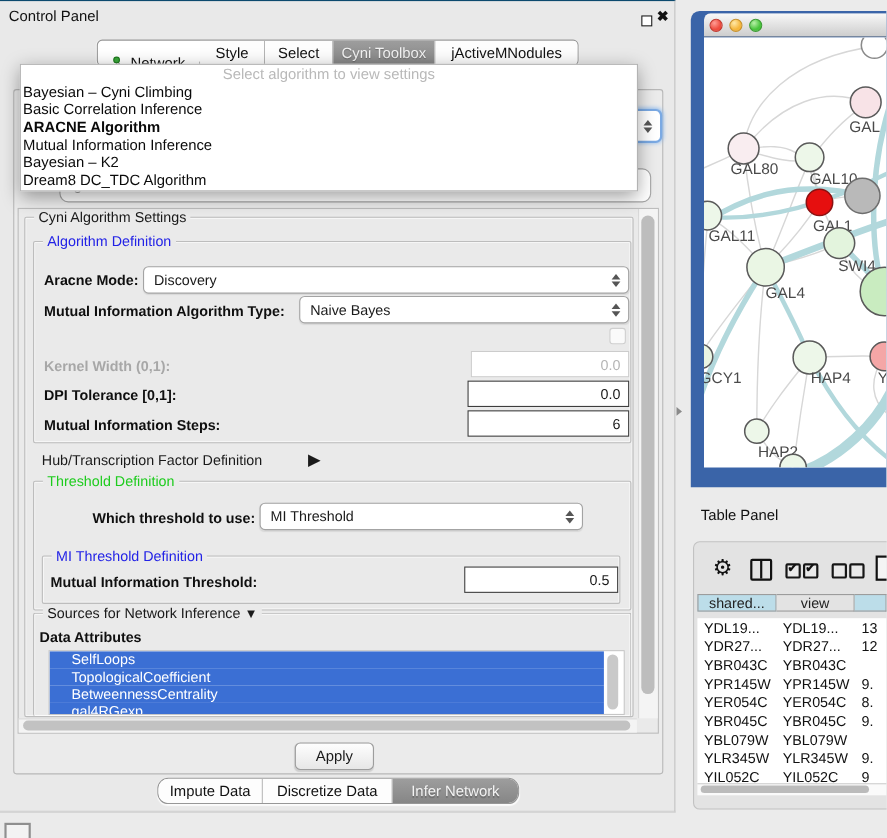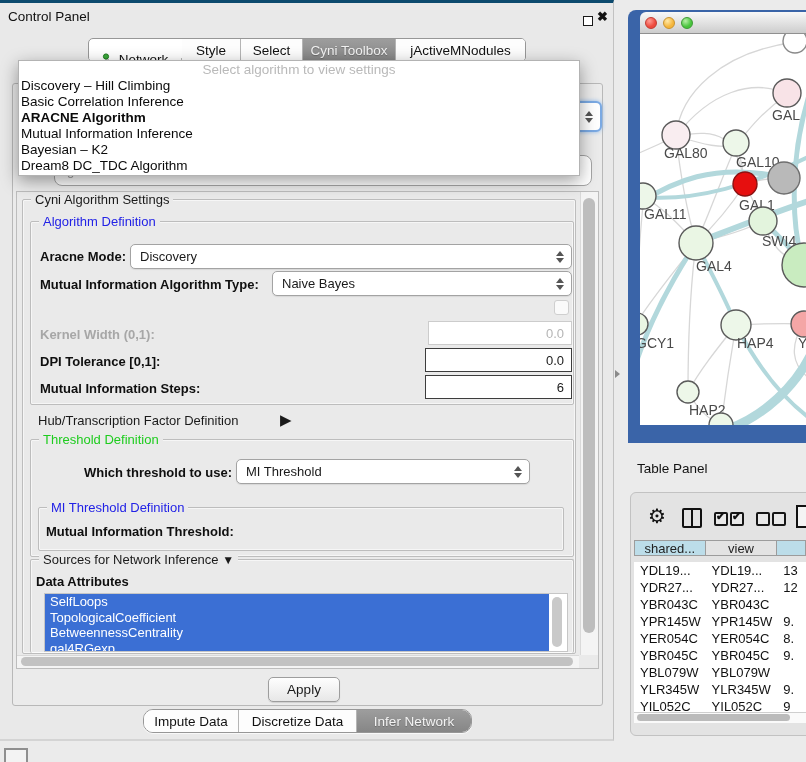--- a/index.html
+++ b/index.html
@@ -2,21 +2,21 @@
 <html><head>
 <meta charset="utf-8">
 <style>
   html,body{margin:0;padding:0;}
   body{width:806px;height:762px;position:relative;overflow:hidden;background:#ebebeb;
        font-family:"Liberation Sans",sans-serif;font-size:13px;color:#1a1a1a;}
   .abs{position:absolute;}
 
   
   #control-panel{left:0;top:0;width:613px;height:736px;background:#e9e9e9;
-    border-right:1px solid #c2c2c2;border-bottom:2px solid #d4d4d4;border-top:3px solid #0c4a6e;}
+    border-right:1px solid #c2c2c2;border-bottom:2px solid #d4d4d4;border-top:1px solid #0c4a6e;}
   #cp-title{left:8px;top:6px;font-size:13.5px;color:#111;}
   #cp-float{left:583px;top:13px;width:8px;height:8px;border:1.5px solid #1a1a1a;background:#fff;}
   #cp-close{left:597px;top:6px;font-size:13px;font-weight:bold;color:#111;}
 
   
   .segbar{display:flex;height:22px;border:1px solid #979797;border-radius:5px;background:#fff;overflow:hidden;
           box-shadow:0 1px 1px rgba(255,255,255,.8);}
   .seg{display:flex;align-items:center;justify-content:center;font-size:13.5px;color:#111;
        border-right:1px solid #b5b5b5;box-sizing:border-box;gap:4px;background:#fdfdfd;}
   .seg:last-child{border-right:none;}
@@ -66,21 +66,21 @@
   .tri-dn{width:0;height:0;border-left:4px solid transparent;border-right:4px solid transparent;border-top:5px solid #555;}
 
   .field{position:absolute;background:#fff;border:1px solid #3d3d3d;height:24px;box-sizing:border-box;
     display:flex;align-items:center;justify-content:flex-end;padding-right:7px;font-size:13px;}
   .field.dis{border:1px solid #cccccc;color:#b5b5b5;}
 
   .checkbox{position:absolute;width:13px;height:13px;border:1px solid #cfcfcf;border-radius:3px;background:#fafafa;}
 
   #attr-list{left:44px;top:590px;width:524px;height:59px;background:#fff;border:1px solid #c6c6c6;
     box-sizing:border-box;overflow:hidden;}
-  .attr-item{height:15.5px;line-height:15.5px;width:504px;color:#fff;font-size:13px;padding-left:5px;box-sizing:border-box;}
+  .attr-item{height:15.5px;line-height:15.5px;width:504px;color:#fff;font-size:13px;padding-left:20px;box-sizing:border-box;}
   #attr-thumb{left:552px;top:594px;width:10px;height:50px;background:#c9c9c9;border-radius:5px;}
 
   #apply-btn{left:268px;top:674px;width:70px;height:23px;border:1px solid #9d9d9d;border-radius:5px;
     background:linear-gradient(#fefefe,#e7e7e7);display:flex;align-items:center;justify-content:center;
     font-size:13.5px;box-shadow:0 1px 1px rgba(0,0,0,.12);}
 
   #mini-icon{left:4px;top:748px;width:20px;height:16px;border:2px solid #8f8f8f;background:#f3f3f3;}
   #divider-grip{left:615px;top:370px;width:0;height:0;border-top:4px solid transparent;
     border-bottom:4px solid transparent;border-left:5px solid #8a8a8a;}
 
@@ -163,21 +163,21 @@
         <span class="tri-dn"></span>
       </span>
   </div>
   <div class="abs" id="bg-combo">
     <span>galFiltered.sif default node</span>
   </div>
 
   <div class="abs" id="algo-popup">
     <div id="algo-placeholder">Select algorithm to view settings</div>
     <div id="algo-list">
-        <div class="algo-item">Discovery – Hill Climbing</div>
+        <div class="algo-item">Bayesian – Cyni Climbing</div>
         <div class="algo-item">Basic Correlation Inference</div>
         <div class="algo-item sel">ARACNE Algorithm</div>
         <div class="algo-item">Mutual Information Inference</div>
         <div class="algo-item">Bayesian – K2</div>
         <div class="algo-item">Dream8 DC_TDC Algorithm</div>
       </div>
   </div>
 
   <div class="abs" id="scrollpane"></div>
   <div class="abs vscroll"></div>
@@ -233,20 +233,23 @@
     <span>MI Threshold</span>
     <span class="arrows">
         <span class="tri-up"></span>
         <span class="tri-dn"></span>
       </span>
   </div>
   <div class="abs groupbox" style="left:38px;top:504px;width:524px;height:42px;">
     <span class="grouptitle t-blue">MI Threshold Definition</span>
   </div>
   <span class="flabel" style="left:46px;top:521px;">Mutual Information Threshold:</span>
+  <div class="field" style="left:422px;top:514px;width:140px;">
+    <span>0.5</span>
+  </div>
 
   <div class="abs groupbox" style="left:30px;top:556px;width:542px;height:93px;border-bottom:none;">
     <span class="grouptitle">
       <span>Sources for Network Inference</span>
       <span style="font-size:12px;">▼</span>
     </span>
   </div>
   <span class="flabel" style="left:36px;top:571px;">Data Attributes</span>
   <div class="abs" id="attr-list">
       <div class="attr-item" style="background: rgb(59, 111, 212);">SelfLoops</div>

